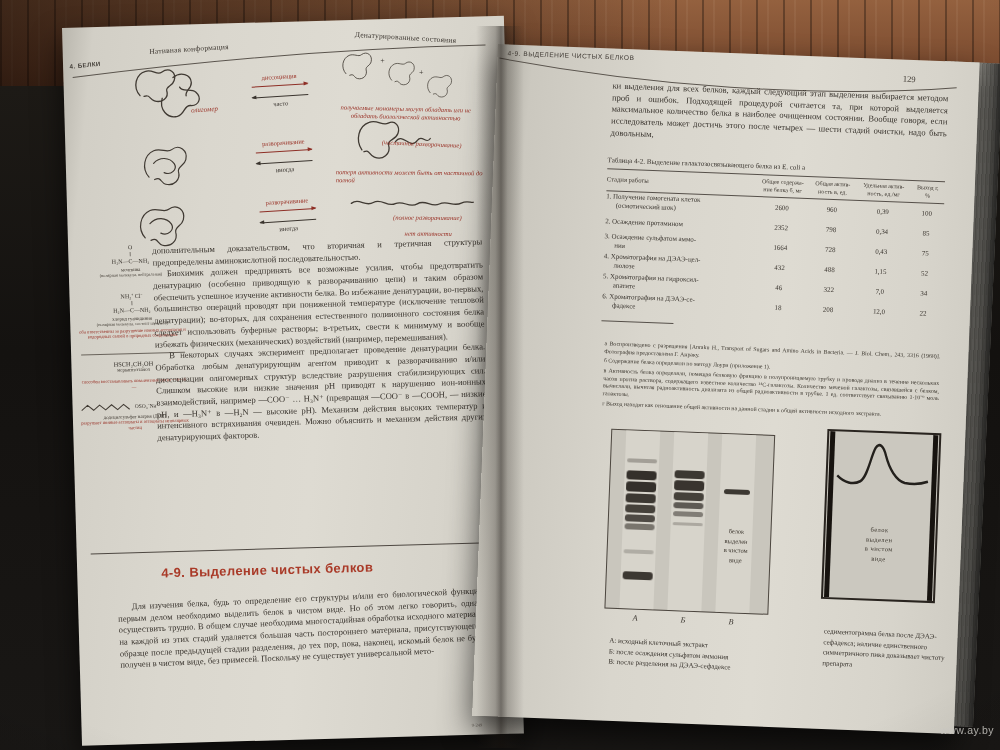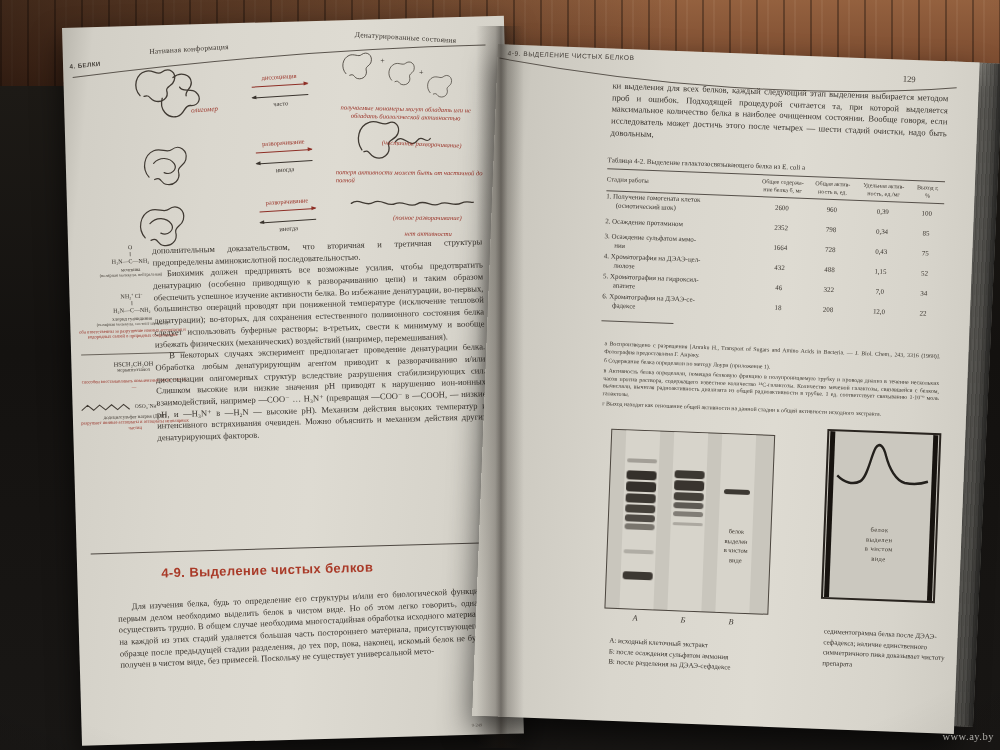--- a/index.html
+++ b/index.html
@@ -76,21 +76,21 @@
   
   #gel{left:128px;top:380px;width:164px;height:180px;border:1px solid #4c463f;background:#c9c6bd;overflow:hidden;}
   .lane{position:absolute;top:0;bottom:0;width:34px;background:#d7d4cb;}
   .band{position:absolute;left:6%;right:6%;background:#2c2722;border-radius:3px;filter:blur(.5px);}
   .gel-note{font-family:"Liberation Serif",serif;font-size:6.4px;line-height:1.5;color:#3a342c;text-align:center;}
   .lane-label{font-family:"Liberation Serif",serif;font-style:italic;font-size:8px;color:#38332d;text-align:center;}
   #sedi{left:344px;top:372px;width:114px;height:170px;border:2px solid #29241f;background:#cbc8bf;overflow:hidden;}
   .sedi-bar{position:absolute;top:0;bottom:0;width:5px;background:#17130f;}
   .figcap{font-family:"Liberation Serif",serif;font-size:7px;line-height:1.5;color:#38332d;}
 
-  #watermark{position:absolute;right:6px;bottom:8px;font-family:Liberation Serif, serif;font-size:10.5px;color:#c9c7c2;opacity:.85;letter-spacing:.5px;margin-left:8px;}
+  #watermark{position:absolute;right:6px;bottom:14px;font-family:Liberation Sans, sans-serif;font-size:10.5px;color:#c9c7c2;opacity:.85;letter-spacing:.5px;margin-left:8px;}
   #vignette{position:absolute;inset:0;pointer-events:none;
     background:radial-gradient(125% 105% at 48% 45%, rgba(0,0,0,0) 58%, rgba(0,0,0,.16) 82%, rgba(0,0,0,.4) 100%);}
 </style>
 </head>
 <body>
 
 <div id="scene">
   <div id="wood"></div>
   <div id="floor"></div>
 

